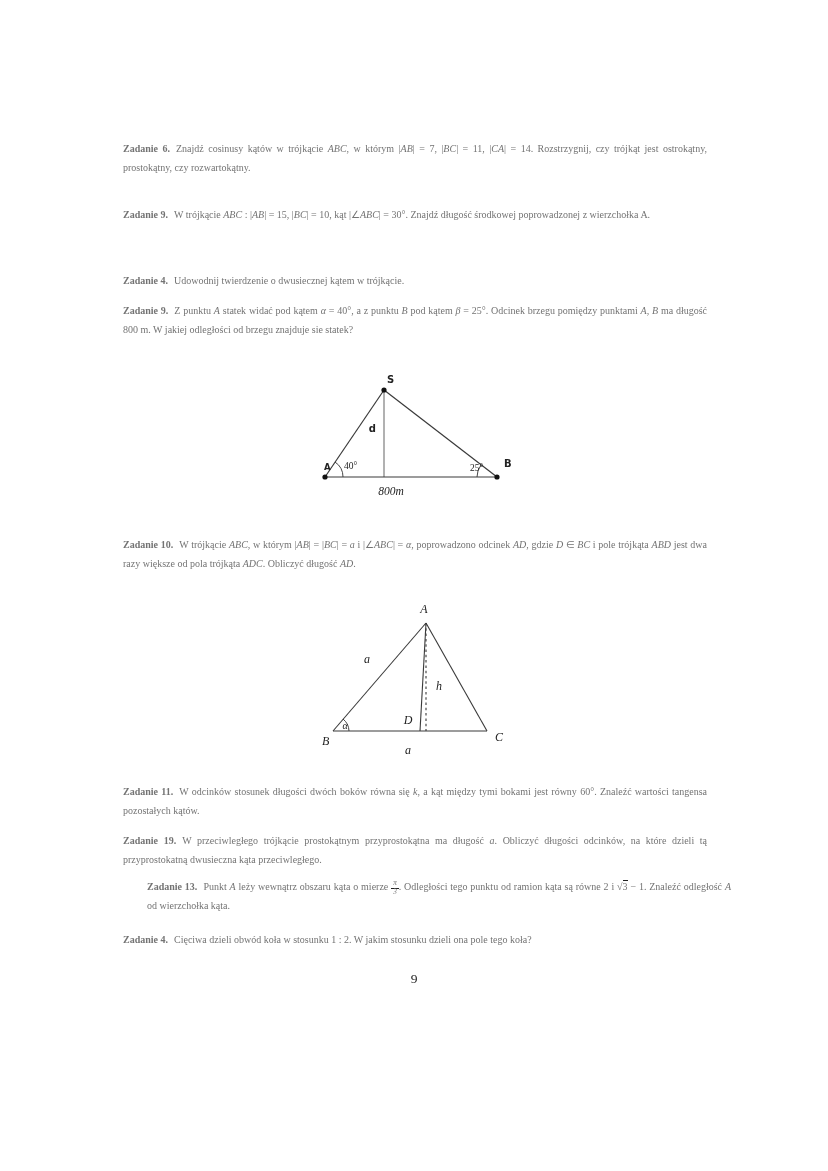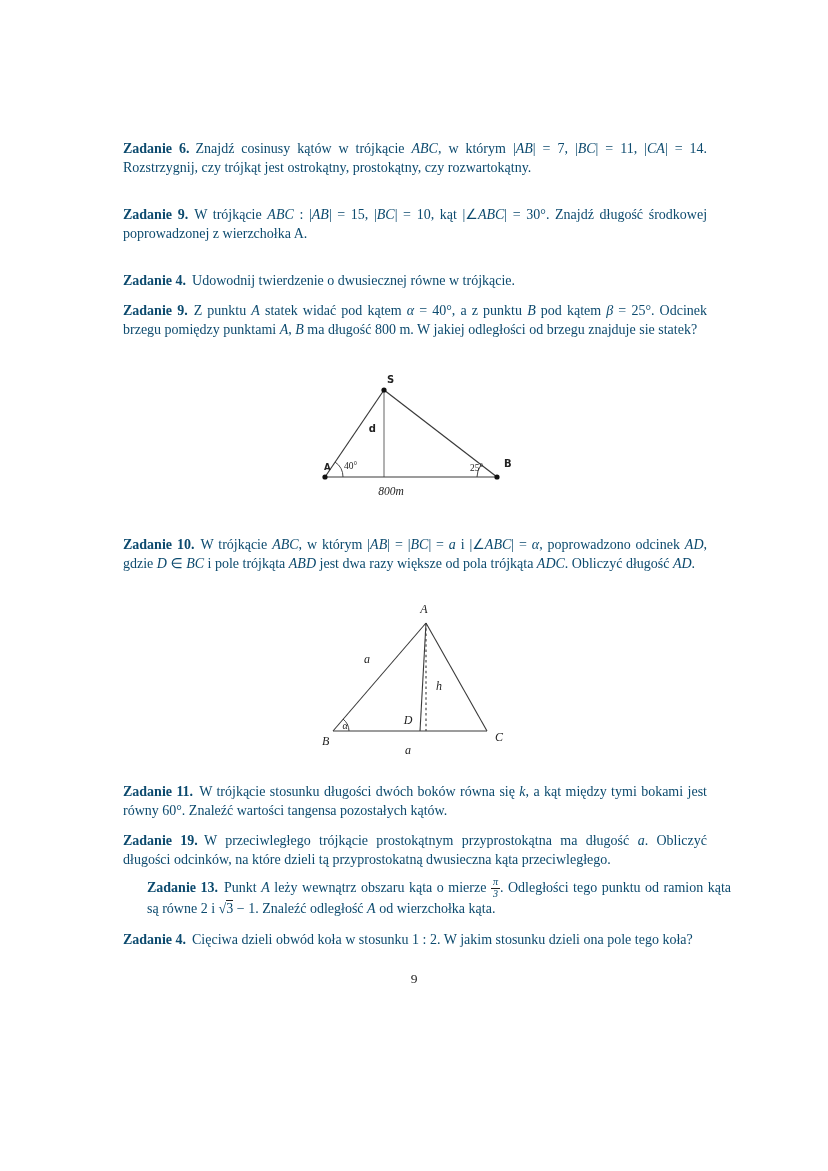--- a/index.html
+++ b/index.html
@@ -3,21 +3,21 @@
 <meta charset="utf-8">
 <style>
   html,body{margin:0;padding:0;}
   body{
     width:828px;height:1171px;background:#ffffff;position:relative;
     font-family:"Liberation Serif", serif;color:#1c1c1c;overflow:hidden;
   }
   .page{position:absolute;inset:0;}
   .problem{
     position:absolute;left:123px;width:584px;margin:0;
-    font-size:14px;line-height:19px;text-align:justify;color:#0c4a6e;
+    font-size:10px;line-height:19px;text-align:justify;color:#737373;
   }
   .plabel{font-weight:bold;margin-right:6px;}
   .it{font-style:italic;}
   .prob-0{top:139px;} .prob-1{top:205px;} .prob-2{top:271px;}
   .prob-3{top:301px;} .prob-4{top:535px;} .prob-5{top:782px;}
   .prob-6{top:831px;} .prob-7{top:877px;margin-left:24px;} .prob-8{top:930px;}
   .frac{display:inline-block;vertical-align:-0.5em;text-align:center;
     font-size:0.72em;line-height:1.05;font-style:italic;}
   .frac .num{display:block;padding:0 2px;border-bottom:1px solid #222;}
   .frac .den{display:block;}
@@ -44,24 +44,24 @@
   }
 </style>
 </head>
 <body>
 
 <div class="page">
 
   <div id="problems">
       <p class="problem prob-0"><span class="plabel">Zadanie 6.</span><span>Znajdź cosinusy kątów w trójkącie </span><span class="it">ABC</span><span>, w którym |</span><span class="it">AB</span><span>| = 7, |</span><span class="it">BC</span><span>| = 11, |</span><span class="it">CA</span><span>| = 14. Rozstrzygnij, czy trójkąt jest ostrokątny, prostokątny, czy rozwartokątny.</span></p>
       <p class="problem prob-1"><span class="plabel">Zadanie 9.</span><span>W trójkącie </span><span class="it">ABC</span><span> : |</span><span class="it">AB</span><span>| = 15, |</span><span class="it">BC</span><span>| = 10, kąt |∠</span><span class="it">ABC</span><span>| = 30°. Znajdź długość środkowej poprowadzonej z wierzchołka A.</span></p>
-      <p class="problem prob-2"><span class="plabel">Zadanie 4.</span><span>Udowodnij twierdzenie o dwusiecznej równe w trójkącie.</span></p>
+      <p class="problem prob-2"><span class="plabel">Zadanie 4.</span><span>Udowodnij twierdzenie o dwusiecznej kątem w trójkącie.</span></p>
       <p class="problem prob-3"><span class="plabel">Zadanie 9.</span><span>Z punktu </span><span class="it">A</span><span> statek widać pod kątem </span><span class="it">α</span><span> = 40°, a z punktu </span><span class="it">B</span><span> pod kątem </span><span class="it">β</span><span> = 25°. Odcinek brzegu pomiędzy punktami </span><span class="it">A</span><span>, </span><span class="it">B</span><span> ma długość 800 m. W jakiej odległości od brzegu znajduje sie statek?</span></p>
       <p class="problem prob-4"><span class="plabel">Zadanie 10.</span><span>W trójkącie </span><span class="it">ABC</span><span>, w którym |</span><span class="it">AB</span><span>| = |</span><span class="it">BC</span><span>| = </span><span class="it">a</span><span> i |∠</span><span class="it">ABC</span><span>| = </span><span class="it">α</span><span>, poprowadzono odcinek </span><span class="it">AD</span><span>, gdzie </span><span class="it">D</span><span> ∈ </span><span class="it">BC</span><span> i pole trójkąta </span><span class="it">ABD</span><span> jest dwa razy większe od pola trójkąta </span><span class="it">ADC</span><span>. Obliczyć długość </span><span class="it">AD</span><span>.</span></p>
-      <p class="problem prob-5"><span class="plabel">Zadanie 11.</span><span>W trójkącie stosunku długości dwóch boków równa się </span><span class="it">k</span><span>, a kąt między tymi bokami jest równy 60°. Znaleźć wartości tangensa pozostałych kątów.</span></p>
+      <p class="problem prob-5"><span class="plabel">Zadanie 11.</span><span>W odcinków stosunek długości dwóch boków równa się </span><span class="it">k</span><span>, a kąt między tymi bokami jest równy 60°. Znaleźć wartości tangensa pozostałych kątów.</span></p>
       <p class="problem prob-6"><span class="plabel">Zadanie 19.</span><span>W przeciwległego trójkącie prostokątnym przyprostokątna ma długość </span><span class="it">a</span><span>. Obliczyć długości odcinków, na które dzieli tą przyprostokatną dwusieczna kąta przeciwległego.</span></p>
       <p class="problem prob-7"><span class="plabel">Zadanie 13.</span><span>Punkt </span><span class="it">A</span><span> leży wewnątrz obszaru kąta o mierze </span><span class="frac"><span class="num">π</span><span class="den">3</span></span><span>. Odległości tego punktu od ramion kąta są równe 2 i </span><span class="sqrt"><span class="rad">√</span><span class="radicand">3</span></span><span> − 1. Znaleźć odległość </span><span class="it">A</span><span> od wierzchołka kąta.</span></p>
       <p class="problem prob-8"><span class="plabel">Zadanie 4.</span><span>Cięciwa dzieli obwód koła w stosunku 1 : 2. W jakim stosunku dzieli ona pole tego koła?</span></p>
     </div>
 
   <svg class="diag diag1" width="230" height="140" viewBox="0 0 230 140">
     <line class="gline" x1="84" y1="20" x2="84" y2="107"></line>
     <line class="dline" x1="25" y1="107" x2="197" y2="107"></line>
     <line class="dline" x1="25" y1="107" x2="84" y2="20"></line>
     <line class="dline" x1="84" y1="20" x2="197" y2="107"></line>

